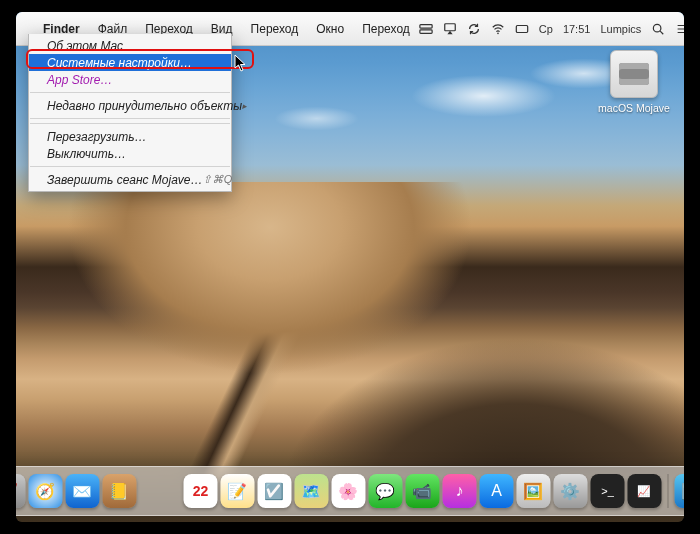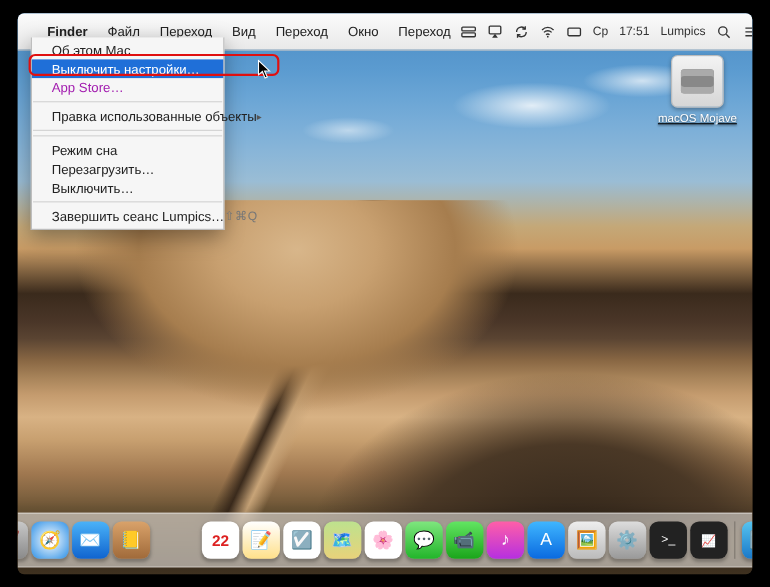--- a/index.html
+++ b/index.html
@@ -43,41 +43,41 @@
 .mb-item { padding: 0 9px; height: 100%; display: flex; align-items: center; cursor: default; }
 .mb-item.app { font-weight: 600; }
 .mb-item.apple { color: #333; font-size: 14px; position: relative; z-index: 60; }
 .mb-right { margin-left: auto; display: flex; align-items: center; gap: 10px; padding-right: 12px; color: #333; text-align: right; }
 .mb-status { font-size: 11px; display: flex; align-items: center; gap: 3px; }
 .mb-icon { width: 14px; height: 14px; display: inline-flex; align-items: center; justify-content: center; }
 .mb-icon svg { width: 14px; height: 14px; stroke: #333; fill: none; stroke-width: 1.4; }
 
 
 .dropdown {
-  position: absolute; left: 12px; top: 22px; width: 176px; z-index: 55;
+  position: absolute; left: 12px; top: 22px; width: 204px; z-index: 55;
   background: #f6f6f6; border: 1px solid #b9b9b9; border-top: none;
   box-shadow: 0 6px 18px rgba(0,0,0,0.35);
-  font-size: 12px; color: #222; padding: 3px 0;
+  font-size: 12px; color: #222; padding: 3px 0; font-style: italic;
 }
 .dd-item { padding: 2px 14px 2px 18px; white-space: nowrap; display: flex; align-items: center; justify-content: space-between; height: 17px; }
 .dd-item.selected { background: #1f6fd8; color: #fff; }
 .dd-sep { height: 1px; background: #d2d2d2; margin: 4px 1px; }
 .dd-shortcut { color: #777; font-size: 11px; letter-spacing: 0.5px; }
 .dd-sub::after { content: "▸"; font-size: 9px; color: #555; }
 .dd-item.dim { color: #a21caf; }
 
 .highlight-box {
   position: absolute; left: 10px; top: 37px; width: 228px; height: 20px; z-index: 58;
   border: 2px solid #e01010; border-radius: 6px; pointer-events: none;
 }
 .cursor { position: absolute; left: 218px; top: 42px; z-index: 70; }
 .cursor svg { width: 14px; height: 18px; }
 
 
-.desk-icon { position: absolute; width: 72px; text-align: center; z-index: 3; text-decoration: underline; }
+.desk-icon { position: absolute; width: 72px; text-align: center; z-index: 3; }
 .desk-icon .glyph { width: 48px; height: 48px; margin: 0 auto 4px; border-radius: 6px;
   background: linear-gradient(#f3f3f3, #d6d6d6); border: 1px solid #bbb; box-shadow: 0 2px 4px rgba(0,0,0,0.3);
   display: flex; align-items: center; justify-content: center; }
 .desk-icon .glyph::before { content:""; width: 30px; height: 22px; background: #888; border-radius: 3px;
   box-shadow: inset 0 6px 0 #aaa, inset 0 -6px 0 #aaa; }
 .desk-icon .label { font-size: 10.5px; color: #fff; text-shadow: 0 1px 2px rgba(0,0,0,0.6); }
 
 
 .dock {
   position: absolute; left: 50%; bottom: 6px; transform: translateX(-50%);
@@ -155,43 +155,40 @@
           </svg>
         </span>
     </div>
   </div>
 
   <div class="dropdown">
     <div class="dd-item">
         <span>Об этом Mac</span>
       </div>
     <div class="dd-item selected">
-        <span>Выключить настройки…</span>
+        <span>Системные настройки…</span>
       </div>
     <div class="dd-item dim">
         <span>App Store…</span>
       </div>
     <div class="dd-sep"></div>
     <div class="dd-item dd-sub">
-        <span>Правка использованные объекты</span>
-      </div>
-    <div class="dd-sep"></div>
-    <div class="dd-sep"></div>
-    <div class="dd-item">
-        <span>Режим сна</span>
-      </div>
+        <span>Недавно принудительно объекты</span>
+      </div>
+    <div class="dd-sep"></div>
+    <div class="dd-sep"></div>
     <div class="dd-item">
         <span>Перезагрузить…</span>
       </div>
     <div class="dd-item">
         <span>Выключить…</span>
       </div>
     <div class="dd-sep"></div>
     <div class="dd-item">
-        <span>Завершить сеанс Lumpics…</span>
+        <span>Завершить сеанс Mojave…</span>
         <span class="dd-shortcut">⇧⌘Q</span>
       </div>
   </div>
 
   <div class="highlight-box"></div>
   <div class="cursor">
     <svg viewBox="0 0 14 18">
         <path d="M1 1 L1 14 L4.5 11 L7 17 L9 16 L6.5 10.5 L11 10.5 Z" fill="#000" stroke="#fff" stroke-width="1"></path>
       </svg>
   </div>

